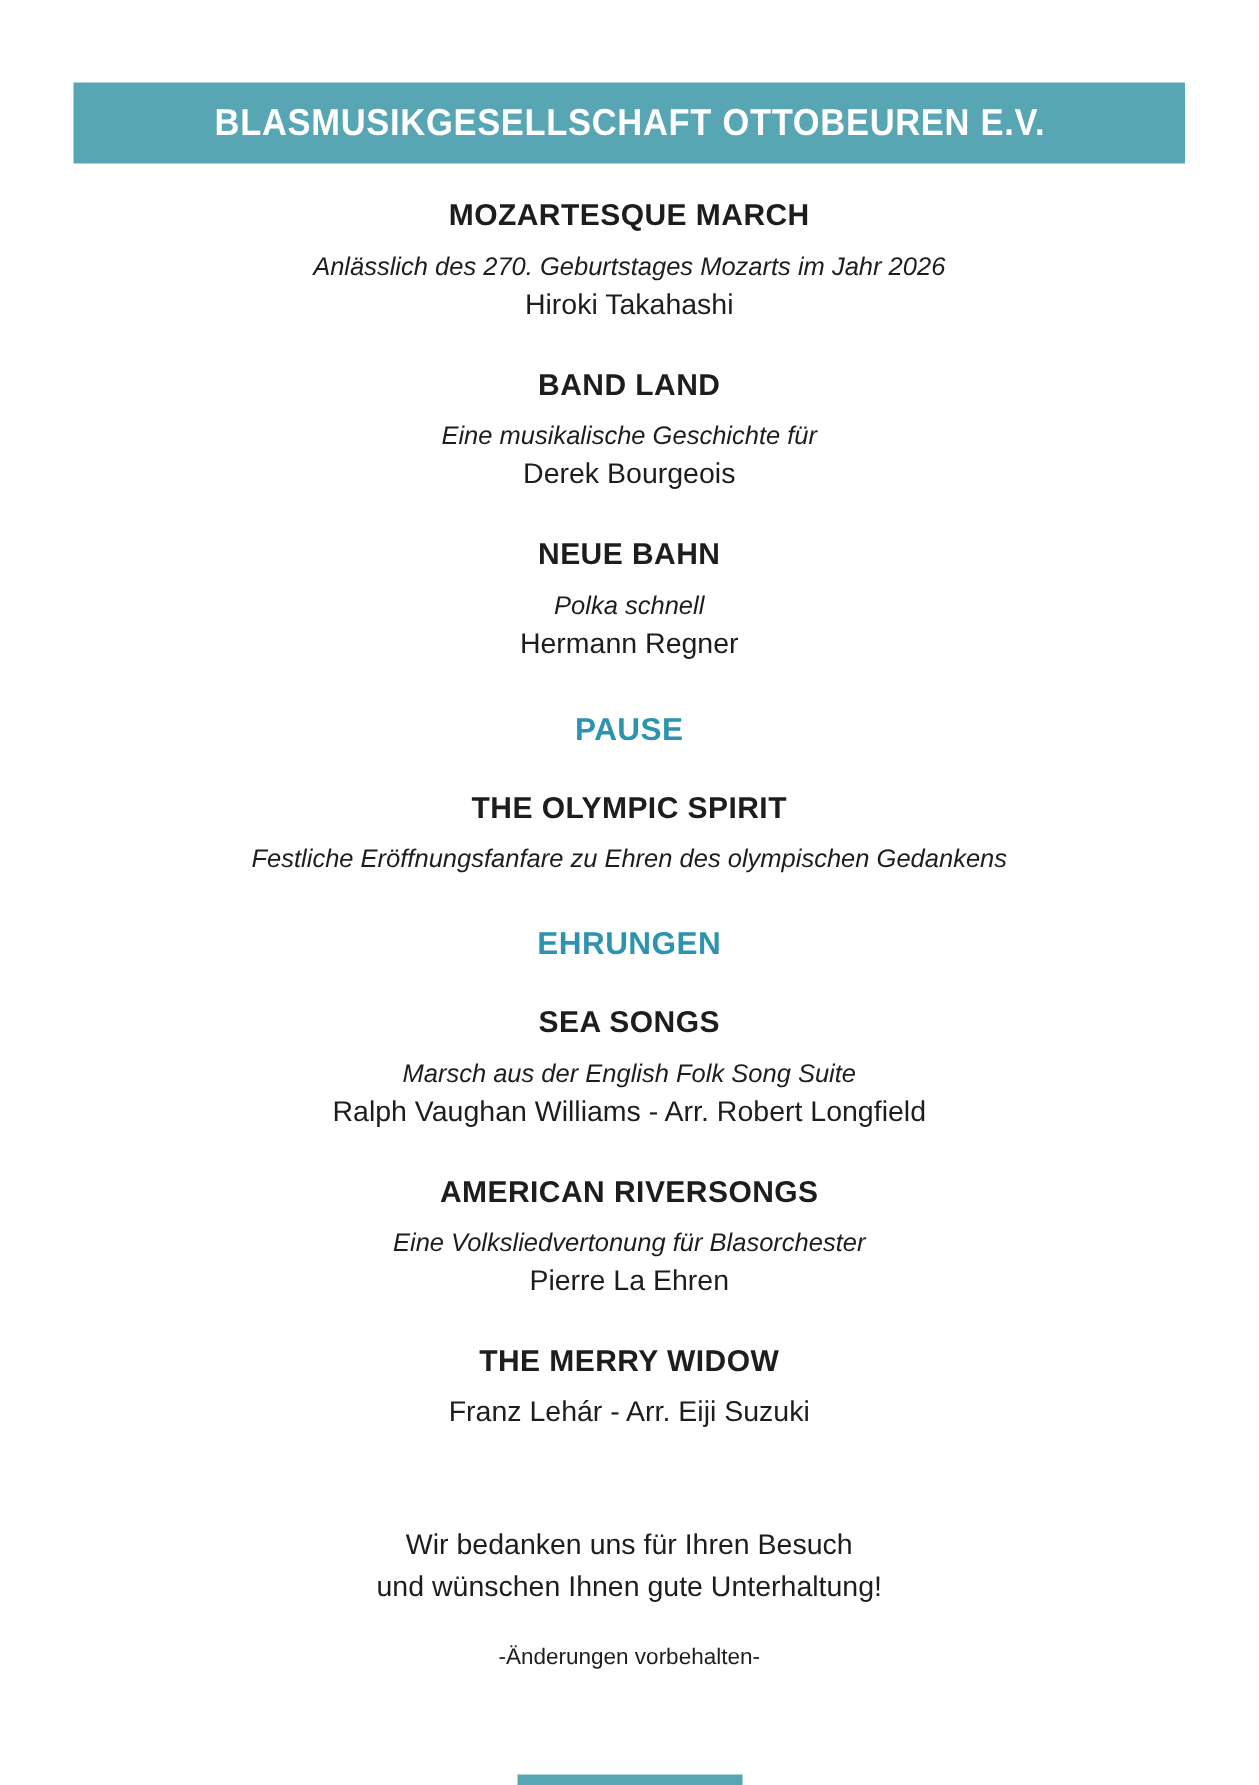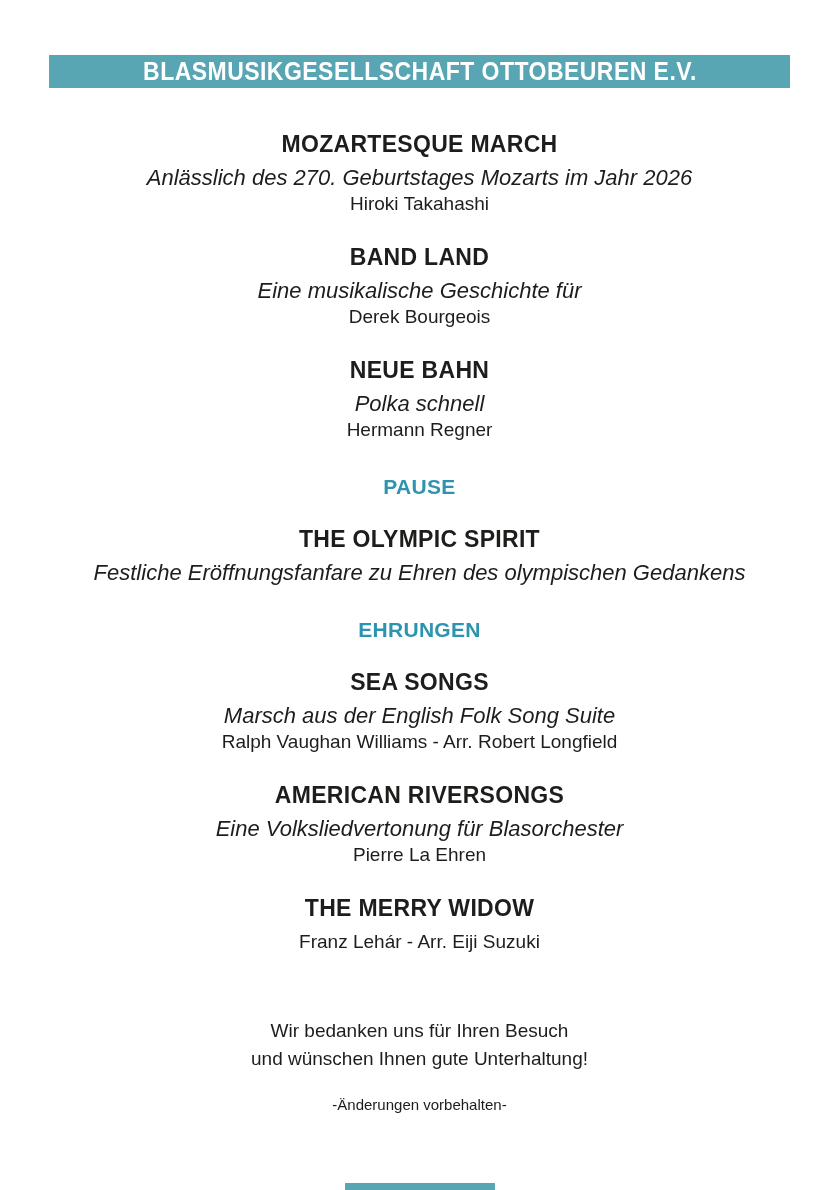--- a/index.html
+++ b/index.html
@@ -10,21 +10,21 @@
     background: #ffffff;
     overflow: hidden;
     font-family: "Liberation Sans", sans-serif;
     color: var(--text, #1d1d1b);
   }
   .banner {
     position: absolute;
     left: 49px;
     right: 49px;
     top: 55px;
-    height: 33px;
+    height: 54px;
     background: var(--banner, #58A6B4);
     display: flex;
     align-items: center;
     justify-content: center;
   }
   .banner-title {
     color: #ffffff;
     font-weight: bold;
     font-size: 25px;
     letter-spacing: 0.5px;
@@ -32,31 +32,31 @@
     transform: scaleX(0.92);
   }
   .content {
     position: absolute;
     top: 132px;
     left: 40px;
     right: 40px;
     text-align: center;
   }
   .piece-title {
-    font-size: 23px;
+    font-size: 20px;
     font-weight: bold;
     letter-spacing: 0.3px;
     margin-top: 28px;
     margin-bottom: 9px;
     line-height: 24px;
   }
   .content > .piece:first-child .piece-title { margin-top: 0; }
   .piece-desc {
     font-style: italic;
-    font-size: 22px;
+    font-size: 17px;
     line-height: 26px;
   }
   .piece-composer {
     font-size: 19px;
     line-height: 26px;
   }
   .section-label {
     color: var(--accent, #2E93AE);
     font-weight: bold;
     font-size: 21px;

